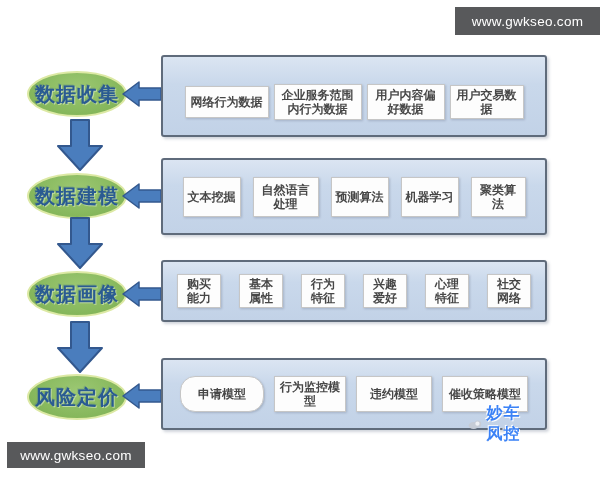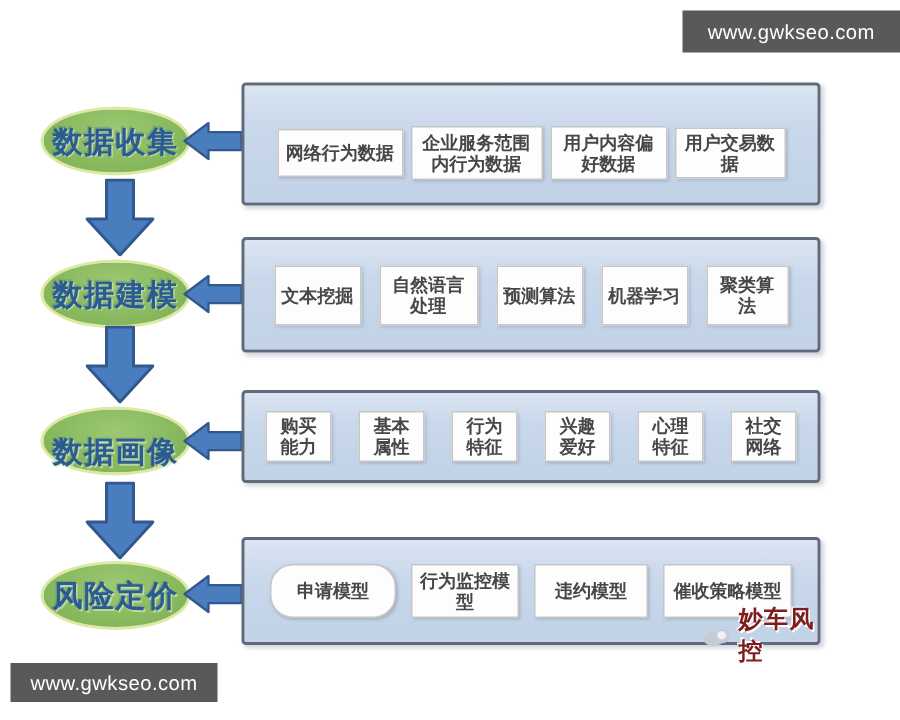--- a/index.html
+++ b/index.html
@@ -2,21 +2,21 @@
 <html><head>
 <meta charset="utf-8">
 <style>
   html,body{margin:0;padding:0;}
   body{
     width:600px;height:480px;
     background:#ffffff;
     font-family:"Liberation Sans","DejaVu Sans",sans-serif;
     position:relative;overflow:hidden;
   }
-  .canvas{position:absolute;inset:0;width:534px;height:480px;padding-left:24px;}
+  .canvas{position:absolute;inset:0;width:534px;height:480px;}
 
   
   .wm-bar{
     position:absolute;background:#58595b;color:#fff;
     display:flex;align-items:center;justify-content:center;
     font-size:13.5px;letter-spacing:.3px;
   }
   .wm-bar.top{left:455px;top:7px;width:145px;height:28px;}
   .wm-bar.bottom{left:7px;top:442px;width:138px;height:26px;}
 
@@ -27,21 +27,21 @@
     border:2px solid #dce9a4;border-radius:50%;
     display:flex;align-items:center;justify-content:center;
     box-sizing:border-box;
   }
   .stage-ellipse .stage-label{
     font-family:"DejaVu Serif","Liberation Serif",serif;
     font-weight:bold;font-size:20px;color:#2a5b92;
     letter-spacing:1px;white-space:nowrap;
     text-shadow:1px 1px 0 rgba(230,240,210,.55), -1px -1px 0 rgba(60,100,150,.25);
   }
-  .e1{top:71px;} .e2{top:173px;} .e3{top:271px;align-items:flex-end;} .e4{top:374px;}
+  .e1{top:71px;} .e2{top:173px;} .e3{top:271px;} .e4{top:374px;}
 
   
   .down-arrow{position:absolute;left:57px;width:46px;height:52px;}
   .d1{top:119px;} .d2{top:217px;} .d3{top:321px;}
   .left-arrow{position:absolute;left:122px;width:40px;height:26px;}
   .a1{top:81px;} .a2{top:183px;} .a3{top:281px;} .a4{top:383px;}
 
   
   .stage-panel{
     position:absolute;left:161px;width:386px;
@@ -84,21 +84,21 @@
   .p3 .flow-box{width:44px;min-height:34px;}
   .p4 .flow-box{min-height:36px;}
   .p4 .b0{width:84px;border-radius:15px;} .p4 .b1{width:72px;} .p4 .b2{width:76px;} .p4 .b3{width:86px;}
 
   
   .corner-wm{
     position:absolute;left:468px;top:403px;
     display:flex;align-items:center;gap:3px;
   }
   .corner-wm .wm-text{
-    font-size:16px;font-weight:bold;color:#7f1d1d;letter-spacing:1px;
+    font-size:16px;font-weight:bold;color:#3b82f6;letter-spacing:1px;
     text-shadow:1px 1px 0 #ffffff,-1px -1px 0 #ffffff;
     font-family:"DejaVu Sans","Liberation Sans",sans-serif;
   }
 </style>
 </head>
 <body>
 
 <div class="canvas">
 
   <div class="wm-bar top">

